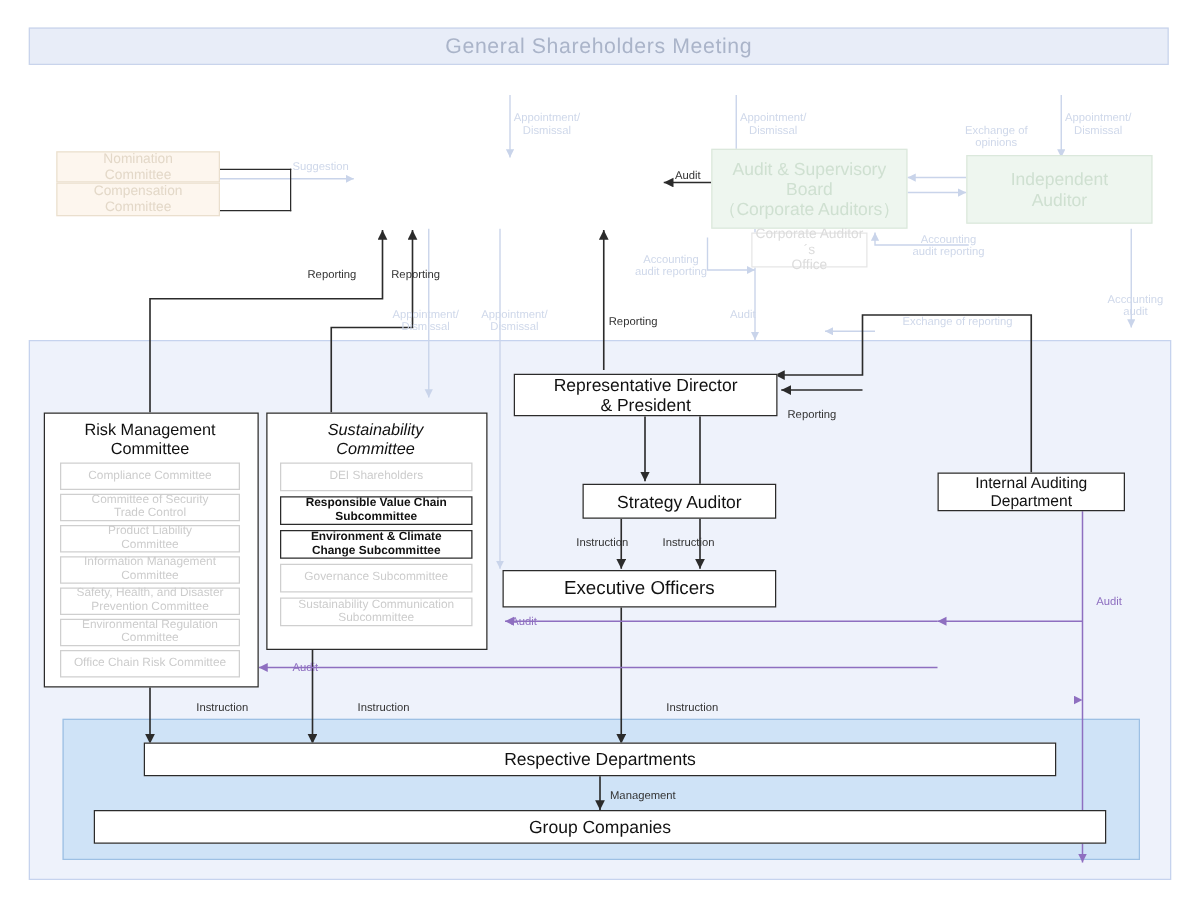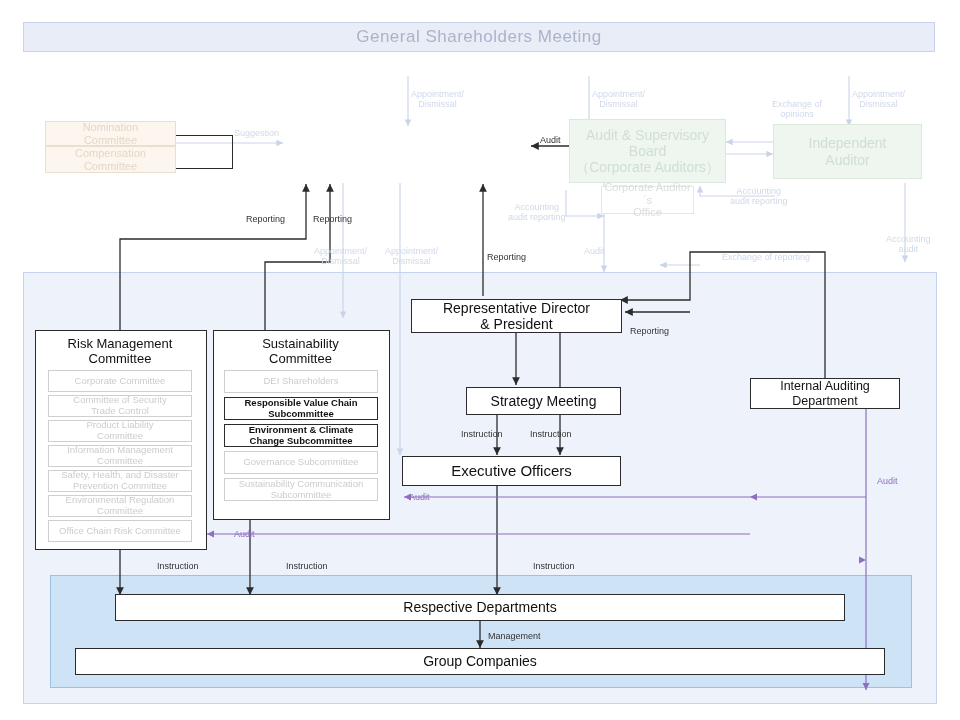--- a/index.html
+++ b/index.html
@@ -146,38 +146,38 @@
 
   <div class="node faded-green" style="left:773px;top:124px;width:149px;height:55px;">
     <span class="nl">Independent<br>Auditor</span>
   </div>
 
   <div class="node white-box" style="left:411px;top:299px;width:211px;height:34px;font-size:14px;">
     <span class="nl">Representative Director<br>&amp; President</span>
   </div>
 
   <div class="node white-box" style="left:466px;top:387px;width:155px;height:28px;font-size:14px;">
-    <span>Strategy  Meeting</span>
+    <span>Strategy  Auditor</span>
   </div>
 
   <div class="node white-box" style="left:402px;top:456px;width:219px;height:30px;font-size:15px;">
     <span>Executive Officers</span>
   </div>
 
   <div class="node white-box" style="left:750px;top:378px;width:150px;height:31px;font-size:12.5px;">
     <span class="nl">Internal Auditing<br>Department</span>
   </div>
 
   <div style="position:absolute;left:35px;top:330px;width:170px;height:218px;background:#ffffff;border:1px solid #2b2b2b;"></div>
   <div class="node" style="left:35px;top:336px;width:170px;height:32px;font-size:13px;color:#111;">
     <span class="nl">Risk Management<br>Committee</span>
   </div>
   <div id="risk-subs" style="position:absolute;left:48px;top:370px;width:144px;">
       <div class="node sub-box" style="position: relative; width: 144px; height: 22px; margin-bottom: 3px;">
-        <span>Corporate Committee</span>
+        <span>Compliance Committee</span>
       </div>
       <div class="node sub-box" style="position: relative; width: 144px; height: 22px; margin-bottom: 3px;">
         <span>Committee of Security<br>Trade Control</span>
       </div>
       <div class="node sub-box" style="position: relative; width: 144px; height: 22px; margin-bottom: 3px;">
         <span>Product Liability<br>Committee</span>
       </div>
       <div class="node sub-box" style="position: relative; width: 144px; height: 22px; margin-bottom: 3px;">
         <span>Information Management<br>Committee</span>
       </div>
@@ -186,21 +186,21 @@
       </div>
       <div class="node sub-box" style="position: relative; width: 144px; height: 22px; margin-bottom: 3px;">
         <span>Environmental Regulation<br>Committee</span>
       </div>
       <div class="node sub-box" style="position: relative; width: 144px; height: 22px; margin-bottom: 3px;">
         <span>Office Chain Risk Committee</span>
       </div>
     </div>
 
   <div style="position:absolute;left:213px;top:330px;width:175px;height:188px;background:#ffffff;border:1px solid #2b2b2b;"></div>
-  <div class="node" style="left:213px;top:336px;width:175px;height:32px;font-size:13px;color:#111;">
+  <div class="node" style="left:213px;top:336px;width:175px;height:32px;font-size:13px;color:#111;font-style:italic;">
     <span class="nl">Sustainability<br>Committee</span>
   </div>
   <div id="sust-subs" style="position:absolute;left:224px;top:370px;width:154px;">
       <div class="node sub-box" style="position: relative; width: 154px; height: 23px; margin-bottom: 4px;">
         <span>DEI Shareholders</span>
       </div>
       <div class="node sub-box active" style="position: relative; width: 154px; height: 23px; margin-bottom: 4px;">
         <span>Responsible Value Chain<br>Subcommittee</span>
       </div>
       <div class="node sub-box active" style="position: relative; width: 154px; height: 23px; margin-bottom: 4px;">

